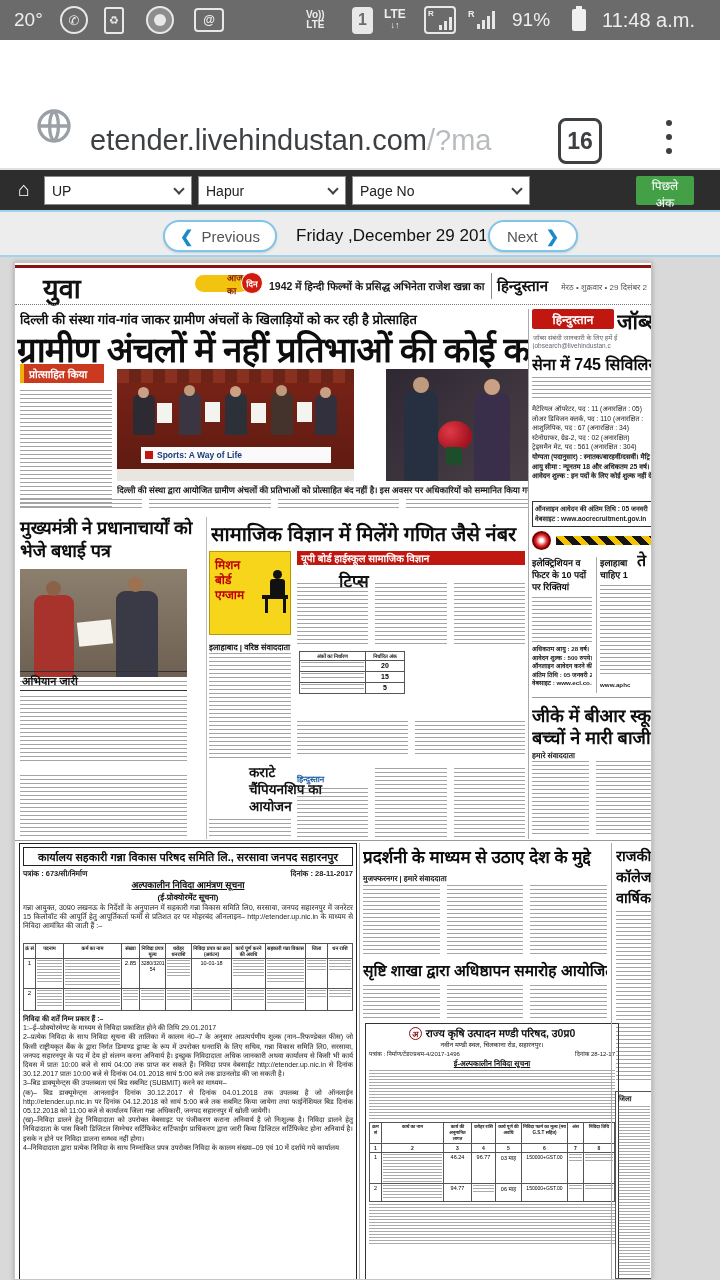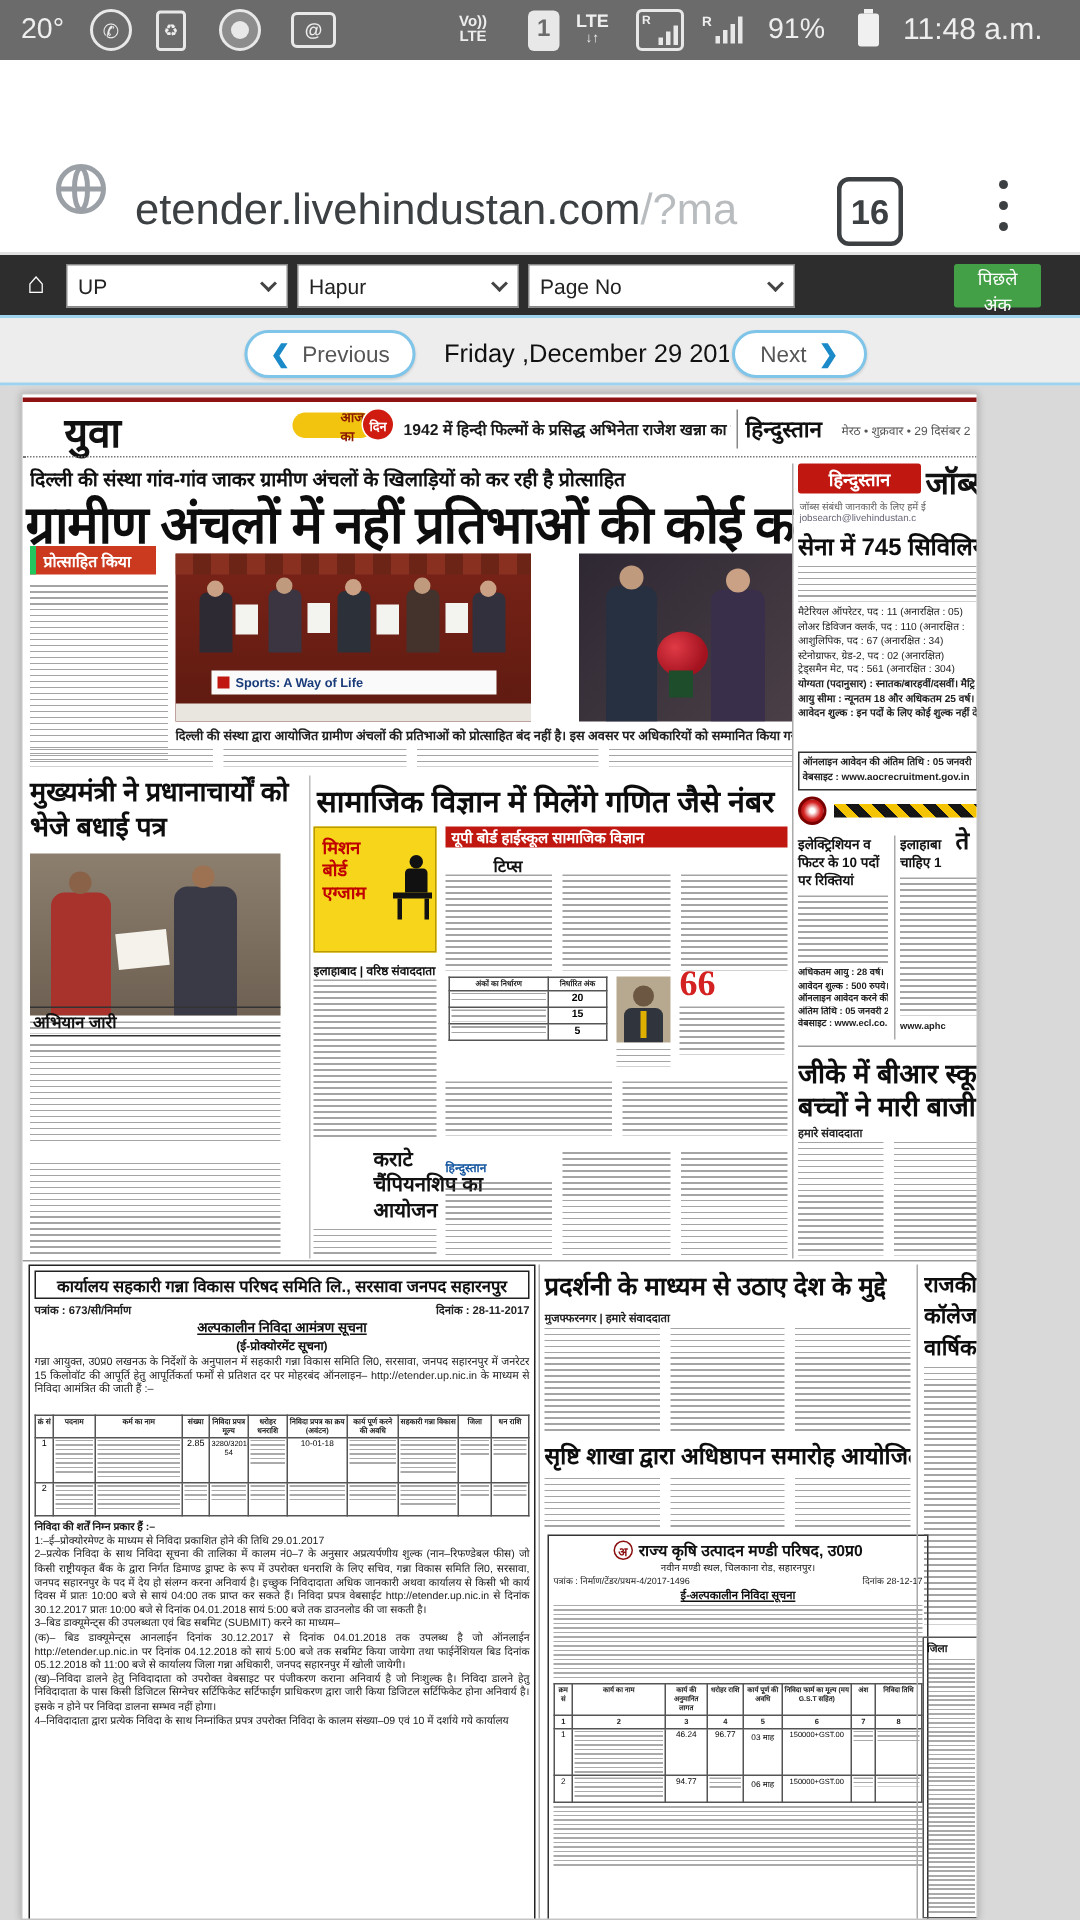--- a/index.html
+++ b/index.html
@@ -163,21 +163,21 @@
     </div>
     <div class="abs nowrap b" style="left:254px;top:16px;width:218px;font-size:10.5px;color:#1a1a1a;">1942 में हिन्दी फिल्मों के प्रसिद्ध अभिनेता राजेश खन्ना का जन्म।</div>
     <div class="abs" style="left:476px;top:10px;width:1px;height:26px;background:#888;"></div>
     <div class="abs xb" style="left:482px;top:12px;font-size:15px;color:#111;">हिन्दुस्तान</div>
     <div class="abs nowrap" style="left:546px;top:18px;width:90px;font-size:8px;color:#555;">मेरठ • शुक्रवार • 29 दिसंबर 2</div>
 
     <div class="abs b nowrap" style="left:5px;top:47px;width:505px;font-size:13px;color:#111;">दिल्ली की संस्था गांव-गांव जाकर ग्रामीण अंचलों के खिलाड़ियों को कर रही है प्रोत्साहित</div>
     <div class="abs xb nowrap" style="left:2px;top:62px;width:512px;font-size:35px;letter-spacing:-1px;color:#0d0d0d;">ग्रामीण अंचलों में नहीं प्रतिभाओं की कोई कमी</div>
     <div class="abs" style="left:513px;top:46px;width:1px;height:530px;background:#aaa;"></div>
 
-    <div class="abs" style="left:5px;top:101px;width:84px;height:19px;background:#cb3a1e;border-left:4px solid #22c55e;color:#fff;font-size:10.5px;font-weight:bold;display:flex;align-items:center;padding-left:5px;">प्रोत्साहित किया</div>
+    <div class="abs" style="left:5px;top:101px;width:84px;height:19px;background:#cb3a1e;border-left:4px solid #eab308;color:#fff;font-size:10.5px;font-weight:bold;display:flex;align-items:center;padding-left:5px;">प्रोत्साहित किया</div>
     <div class="abs sim" style="left:5px;top:127px;width:92px;height:118px;"></div>
 
     <div class="abs" style="left:102px;top:106px;width:237px;height:112px;background:linear-gradient(#7a2318,#5d1a10);overflow:hidden;">
       <div style="position:absolute;left:0;top:0;width:100%;height:14px;background:repeating-linear-gradient(90deg,#8a3020 0 12px,#6b2416 12px 24px);"></div>
       <div style="position:absolute;left:16px;top:26px;width:22px;height:40px;background:#2e2a33;border-radius:5px 5px 0 0;"></div>
       <div style="position:absolute;left:21px;top:18px;width:11px;height:11px;border-radius:50%;background:#caa184;"></div>
       <div style="position:absolute;left:62px;top:24px;width:22px;height:42px;background:#3b3541;border-radius:5px 5px 0 0;"></div>
       <div style="position:absolute;left:67px;top:16px;width:11px;height:11px;border-radius:50%;background:#c09a7d;"></div>
       <div style="position:absolute;left:108px;top:25px;width:22px;height:41px;background:#2c3038;border-radius:5px 5px 0 0;"></div>
       <div style="position:absolute;left:113px;top:17px;width:11px;height:11px;border-radius:50%;background:#caa184;"></div>
@@ -242,21 +242,21 @@
         <div style="position:absolute;right:4px;top:47px;width:3px;height:14px;background:#111;"></div>
         <div style="position:absolute;right:22px;top:47px;width:3px;height:14px;background:#111;"></div>
       </div>
     </div>
     <div class="abs b nowrap" style="left:194px;top:378px;width:82px;font-size:8px;color:#111;">इलाहाबाद | वरिष्ठ संवाददाता</div>
     <div class="abs sim" style="left:194px;top:390px;width:82px;height:106px;"></div>
     <div class="abs xb" style="left:194px;top:501px;width:84px;font-size:13.5px;line-height:17px;color:#111;margin-left:40px;">कराटे चैंपियनशिप का आयोजन</div>
     <div class="abs sim" style="left:194px;top:556px;width:82px;height:18px;"></div>
 
     <div class="abs" style="left:282px;top:288px;width:228px;height:14px;background:#c01810;color:#fff;font-size:10px;font-weight:bold;display:flex;align-items:center;padding-left:4px;white-space:nowrap;overflow:hidden;">यूपी बोर्ड हाईस्कूल सामाजिक विज्ञान</div>
-    <div class="abs xb" style="left:290px;top:306px;font-size:11px;color:#111;padding-left:24px;">टिप्स</div>
+    <div class="abs xb" style="left:300px;top:306px;font-size:17px;color:#111;padding-left:24px;">टिप्स</div>
     <div class="abs cols" style="left:282px;top:320px;width:228px;height:64px;">
       <div class="sim"></div>
         <div class="sim"></div>
         <div class="sim"></div>
     </div>
 
     <div class="abs" style="left:284px;top:388px;width:106px;">
       <table style="width:106px;">
         <tbody>
             <tr>
@@ -278,30 +278,20 @@
         <tr>
               <td>
                 <div class="sim" style="height:8px;"></div>
               </td>
               <td style="font-size:7px;font-weight:bold;text-align:center;">5</td>
             </tr>
       </tbody>
         </table>
     </div>
 
-    <div class="abs" style="left:396px;top:386px;width:114px;height:66px;">
-      <div style="position:absolute;left:0;top:2px;width:36px;height:44px;background:#b7a98f;overflow:hidden;">
-        <div style="position:absolute;left:11px;top:6px;width:14px;height:14px;border-radius:50%;background:#6b5742;"></div>
-        <div style="position:absolute;left:5px;top:21px;width:26px;height:23px;background:#30343c;border-radius:5px 5px 0 0;"></div>
-        <div style="position:absolute;left:16px;top:23px;width:4px;height:18px;background:#e0b000;"></div>
-      </div>
-      <div style="position:absolute;left:42px;top:-6px;font-size:24px;font-weight:900;color:#d42222;font-family:'Liberation Serif',serif;">66</div>
-      <div class="sim" style="position:absolute;left:42px;top:22px;width:70px;height:32px;"></div>
-      <div class="sim" style="position:absolute;left:0;top:50px;width:36px;height:12px;"></div>
-    </div>
     <div class="abs cols" style="left:282px;top:458px;width:228px;height:36px;">
       <div class="sim"></div>
         <div class="sim"></div>
     </div>
     <div class="abs" style="left:282px;top:505px;width:228px;">
       <div class="cols" style="height:70px;">
         <div><span style="font-size:8px;font-weight:bold;color:#1557a0;">हिन्दुस्तान</span><div class="sim" style="height:56px;margin-top:2px;"></div></div>
         <div class="sim"></div>
           <div class="sim"></div>
       </div>

